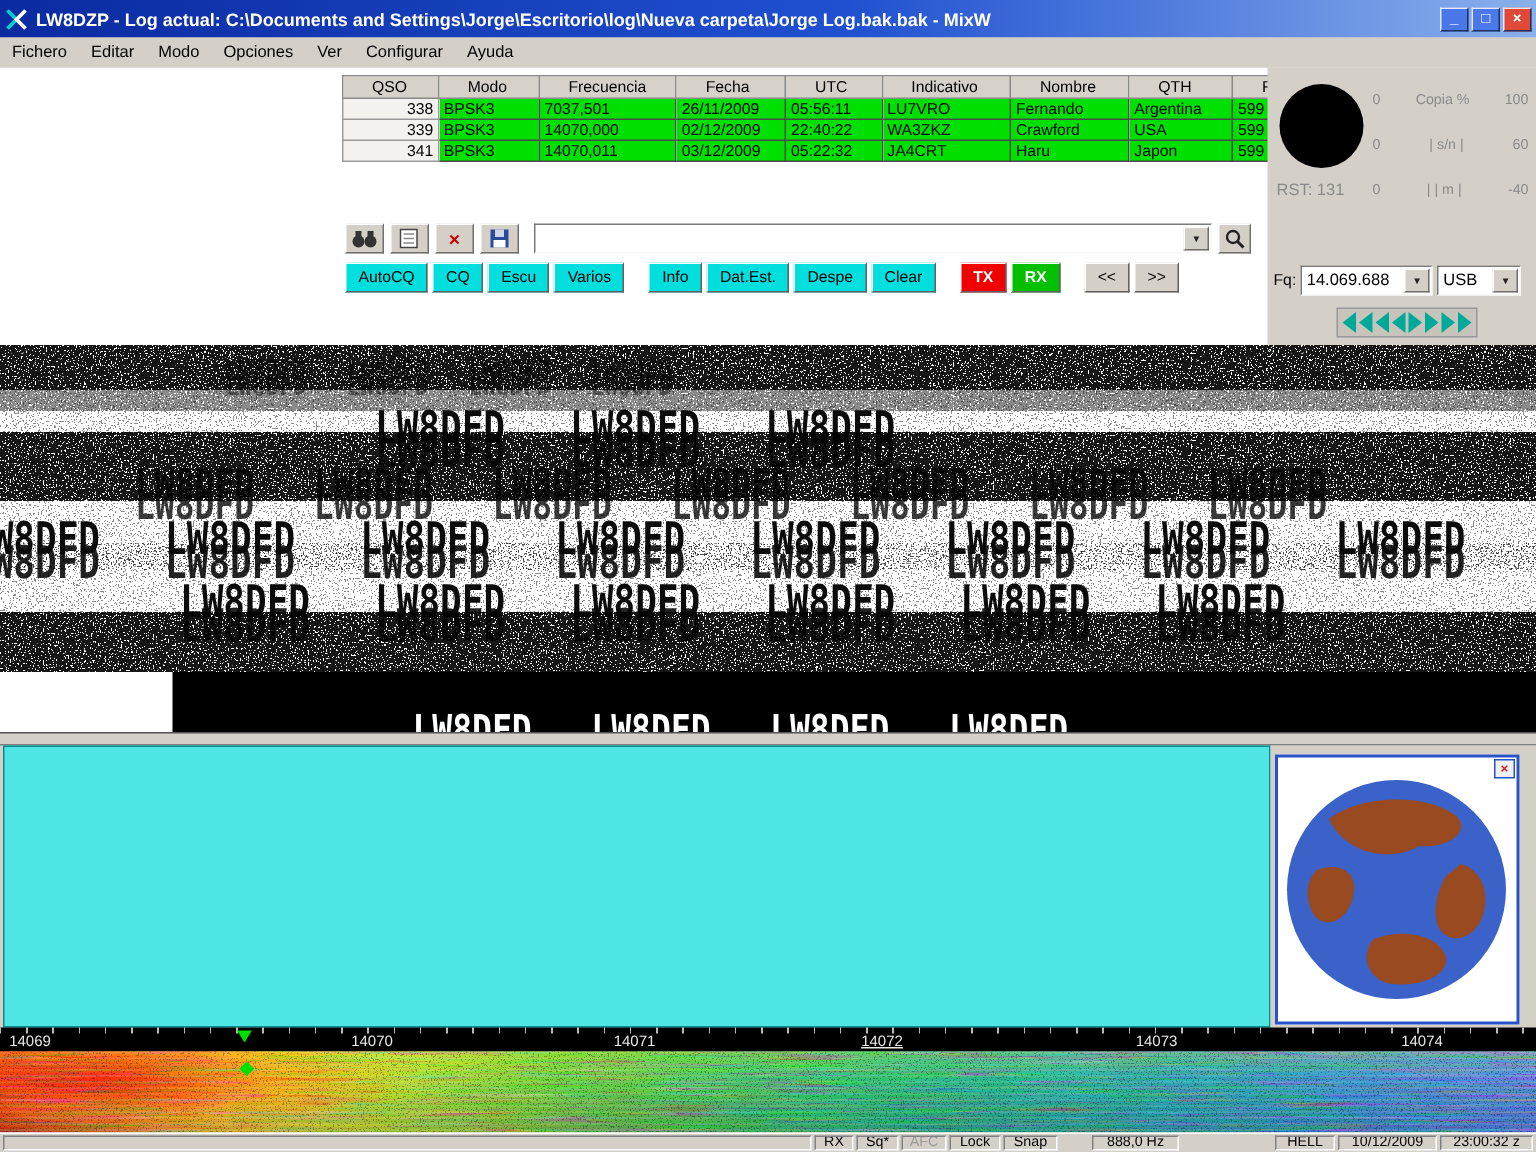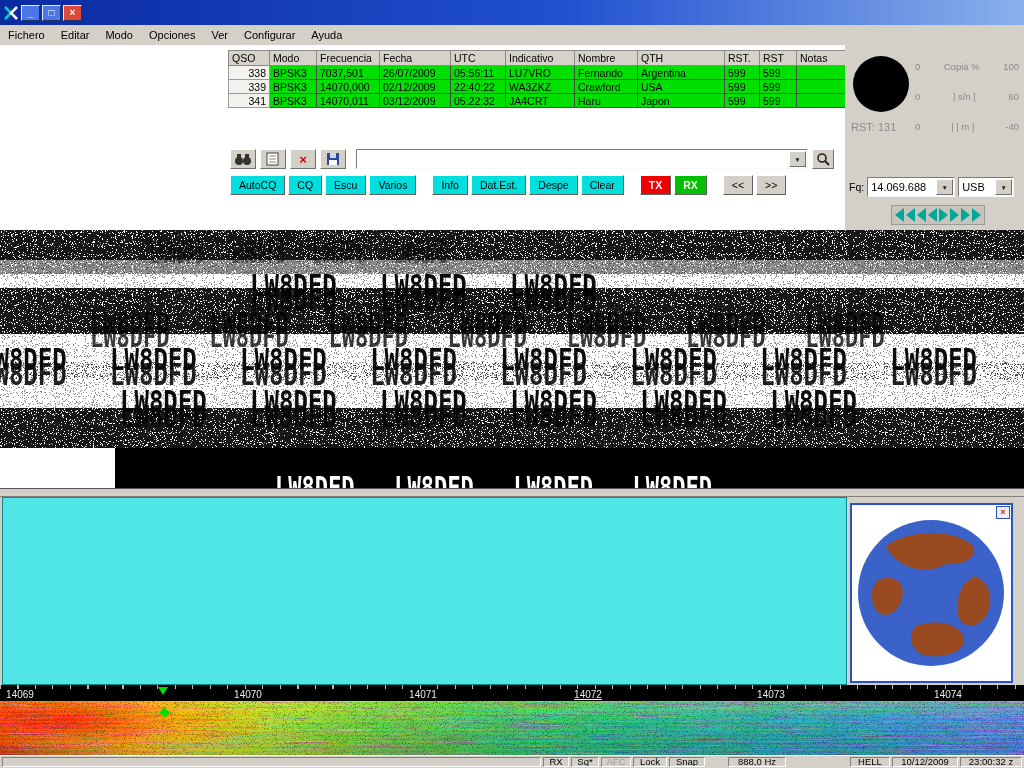--- a/index.html
+++ b/index.html
@@ -23,21 +23,21 @@
   .menubar { position:absolute; top:25px; left:0; right:0; height:20px; background:#d4d0c8;
              display:flex; align-items:center; border-bottom:1px solid #aaa; }
   .menu-item { padding:2px 8px; }
 
   
   .top-white { position:absolute; left:0; top:45px; width:1024px; height:185px; background:#fff; }
 
   table.log-table { position:absolute; left:228px; top:50px; border-collapse:collapse;
                     table-layout:fixed; font-size:10.5px; background:#fff; }
   table.log-table th { background:#d6d2ca; border:1px solid #8a8a8a; font-weight:normal;
-                       text-align:left; padding:0 3px; height:14px; overflow:hidden; white-space:nowrap; }
+                       text-align:left; padding:0 19px; height:14px; overflow:hidden; white-space:nowrap; }
   table.log-table td { border:1px solid #4a4a4a; padding:0 3px; height:13px; overflow:hidden; white-space:nowrap; }
   tr.row-green td { background:#00e000; }
   tr.row-cyan td { background:#c8ffff; }
   table.log-table td.cell-qso { background:#f4f2ee; text-align:right; border-color:#9a9a9a; }
   table.log-table td.cell-selected { background:#fff; outline:2px solid #000; outline-offset:-2px; }
 
   .toolbar { position:absolute; left:230px; top:149px; display:flex; gap:4px; align-items:center; }
   .tb-btn { width:26px; height:20px; background:#d4d0c8; border:1px solid;
             border-color:#fff #707070 #707070 #fff; display:flex; align-items:center;
             justify-content:center; padding:0; }
@@ -154,20 +154,21 @@
 
 <div class="screen">
 
   <div class="titlebar">
     <span class="app-icon">
       <svg width="16" height="16" viewBox="0 0 16 16">
         <path d="M2 2 L8 8 L2 14" stroke="#00d0d0" stroke-width="2.5" fill="none"></path>
         <path d="M14 2 L8 8 L14 14" stroke="#ffffff" stroke-width="2.5" fill="none"></path>
       </svg>
     </span>
+    <span class="title-text">LW8DZP - Log actual: C:\Documents and Settings\Jorge\Escritorio\log\Nueva carpeta\Jorge Log.bak.bak - MixW</span>
     <button class="win-btn btn-min">_</button>
     <button class="win-btn btn-max">□</button>
     <button class="win-btn btn-close">×</button>
   </div>
 
   <div class="menubar">
       <span class="menu-item">Fichero</span>
       <span class="menu-item">Editar</span>
       <span class="menu-item">Modo</span>
       <span class="menu-item">Opciones</span>
@@ -192,21 +193,21 @@
           <th style="width: 28px;">RST.</th>
           <th style="width: 30px;">RST</th>
           <th style="width: 112px;">Notas</th>
         </tr>
       </thead>
     <tbody>
         <tr class="row-green">
           <td class="cell-qso">338</td>
           <td>BPSK3</td>
           <td>7037,501</td>
-          <td>26/07/2009</td>
+          <td>26/11/2009</td>
           <td>05:56:11</td>
           <td>LU7VRO</td>
           <td>Fernando</td>
           <td>Argentina</td>
           <td>599</td>
           <td>599</td>
           <td></td>
         </tr>
         <tr class="row-green">
           <td class="cell-qso">339</td>

